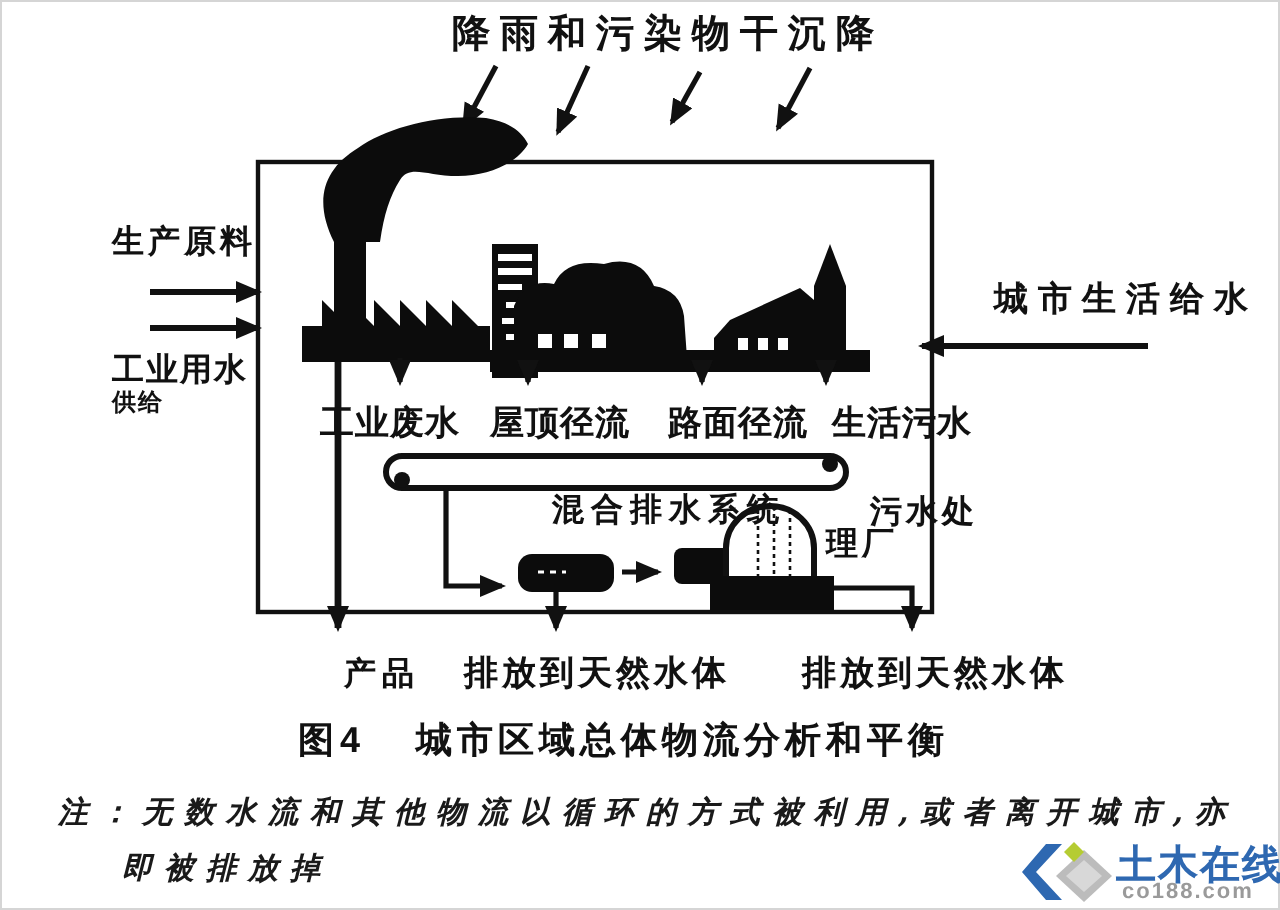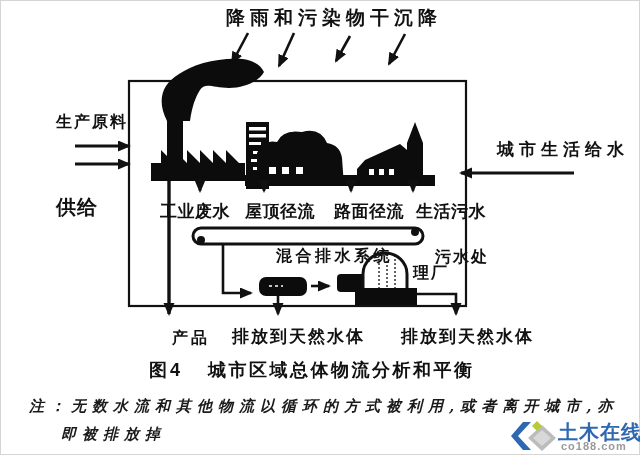--- a/index.html
+++ b/index.html
@@ -115,21 +115,22 @@
     <polyline points="416,293 455,293 455,313" fill="none" stroke="#111" stroke-width="2.6" marker-end="url(#ah)"></polyline>
 
     <line x1="277" y1="295" x2="277" y2="313" stroke="#111" stroke-width="2.6" marker-end="url(#ah)"></line>
 
     <line x1="168" y1="180" x2="168" y2="313" stroke="#111" stroke-width="3.4" marker-end="url(#ah)"></line>
   </svg>
 
   <div class="lbl" style="left:202px;top:7px;font-size:19px;letter-spacing:5px;">降雨和污染物干沉降</div>
 
   <div class="lbl" style="left:32px;top:112px;font-size:16px;letter-spacing:2px;">生产原料</div>
-  <div class="lbl" style="left:32px;top:195px;font-size:20px;letter-spacing:1px;">供给</div>
+  <div class="lbl" style="left:32px;top:176px;font-size:16px;letter-spacing:1px;">工业用水</div>
+  <div class="lbl" style="left:32px;top:195px;font-size:12px;letter-spacing:1px;font-family:Liberation Mono, monospace;">供给</div>
 
   <div class="lbl" style="left:473px;top:140px;font-size:17px;letter-spacing:5px;">城市生活给水</div>
 
   <div class="lbl" style="left:136px;top:202px;font-size:17px;letter-spacing:0.5px;">工业废水</div>
   <div class="lbl" style="left:221px;top:202px;font-size:17px;letter-spacing:0.5px;">屋顶径流</div>
   <div class="lbl" style="left:310px;top:202px;font-size:17px;letter-spacing:0.5px;">路面径流</div>
   <div class="lbl" style="left:392px;top:202px;font-size:17px;letter-spacing:0.5px;">生活污水</div>
 
   <div class="lbl" style="left:252px;top:246px;font-size:16px;letter-spacing:3.5px;">混合排水系统</div>
 

